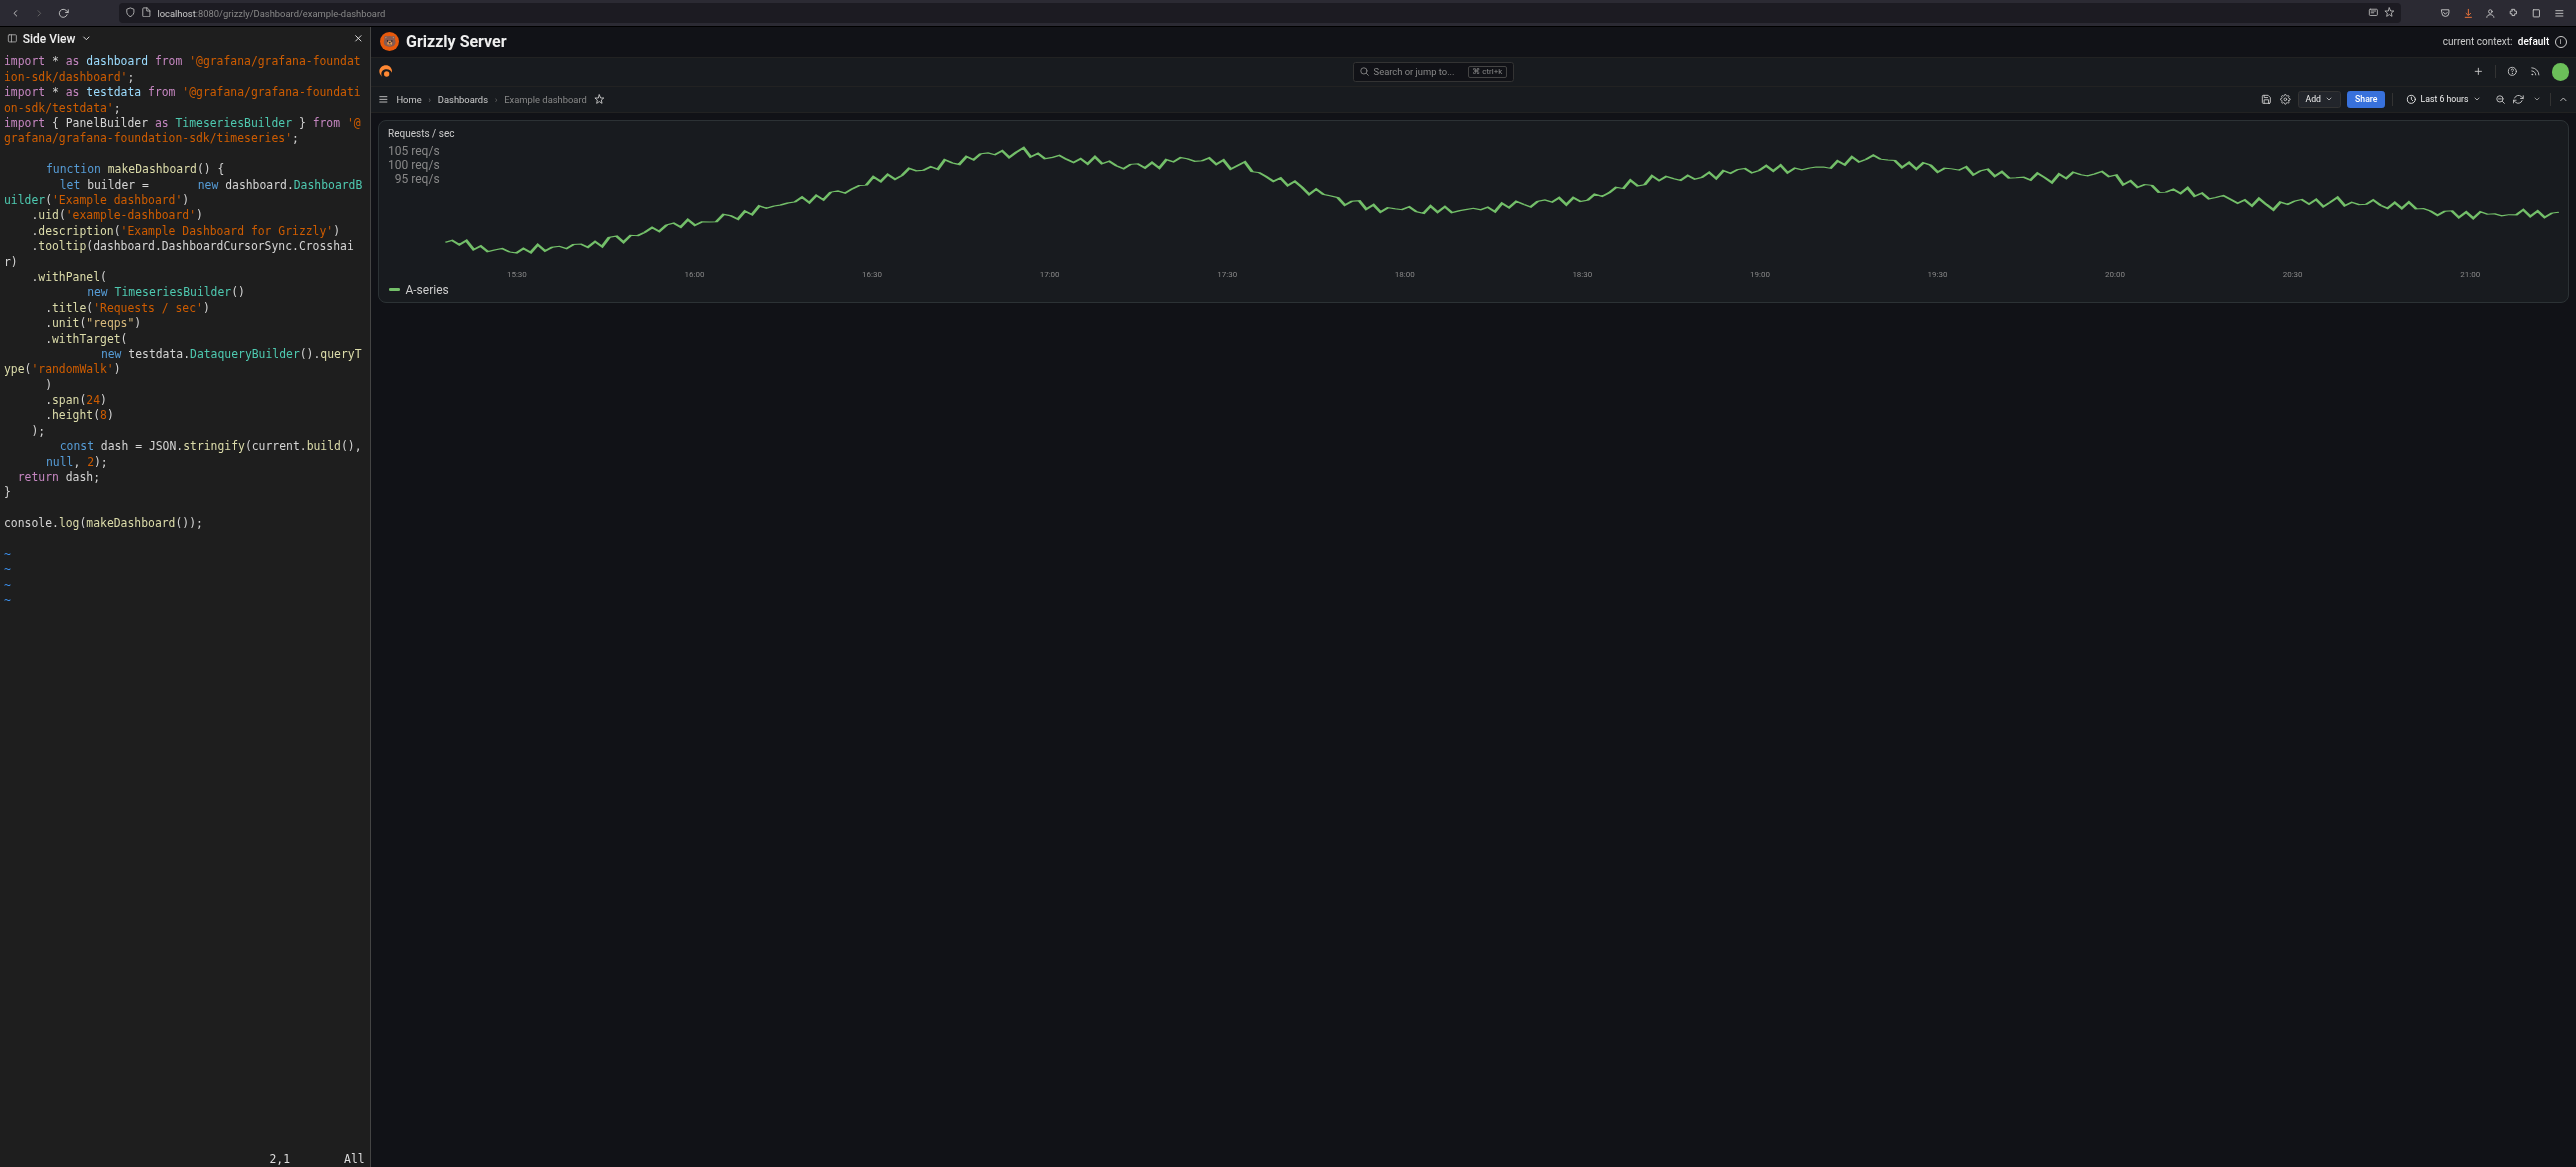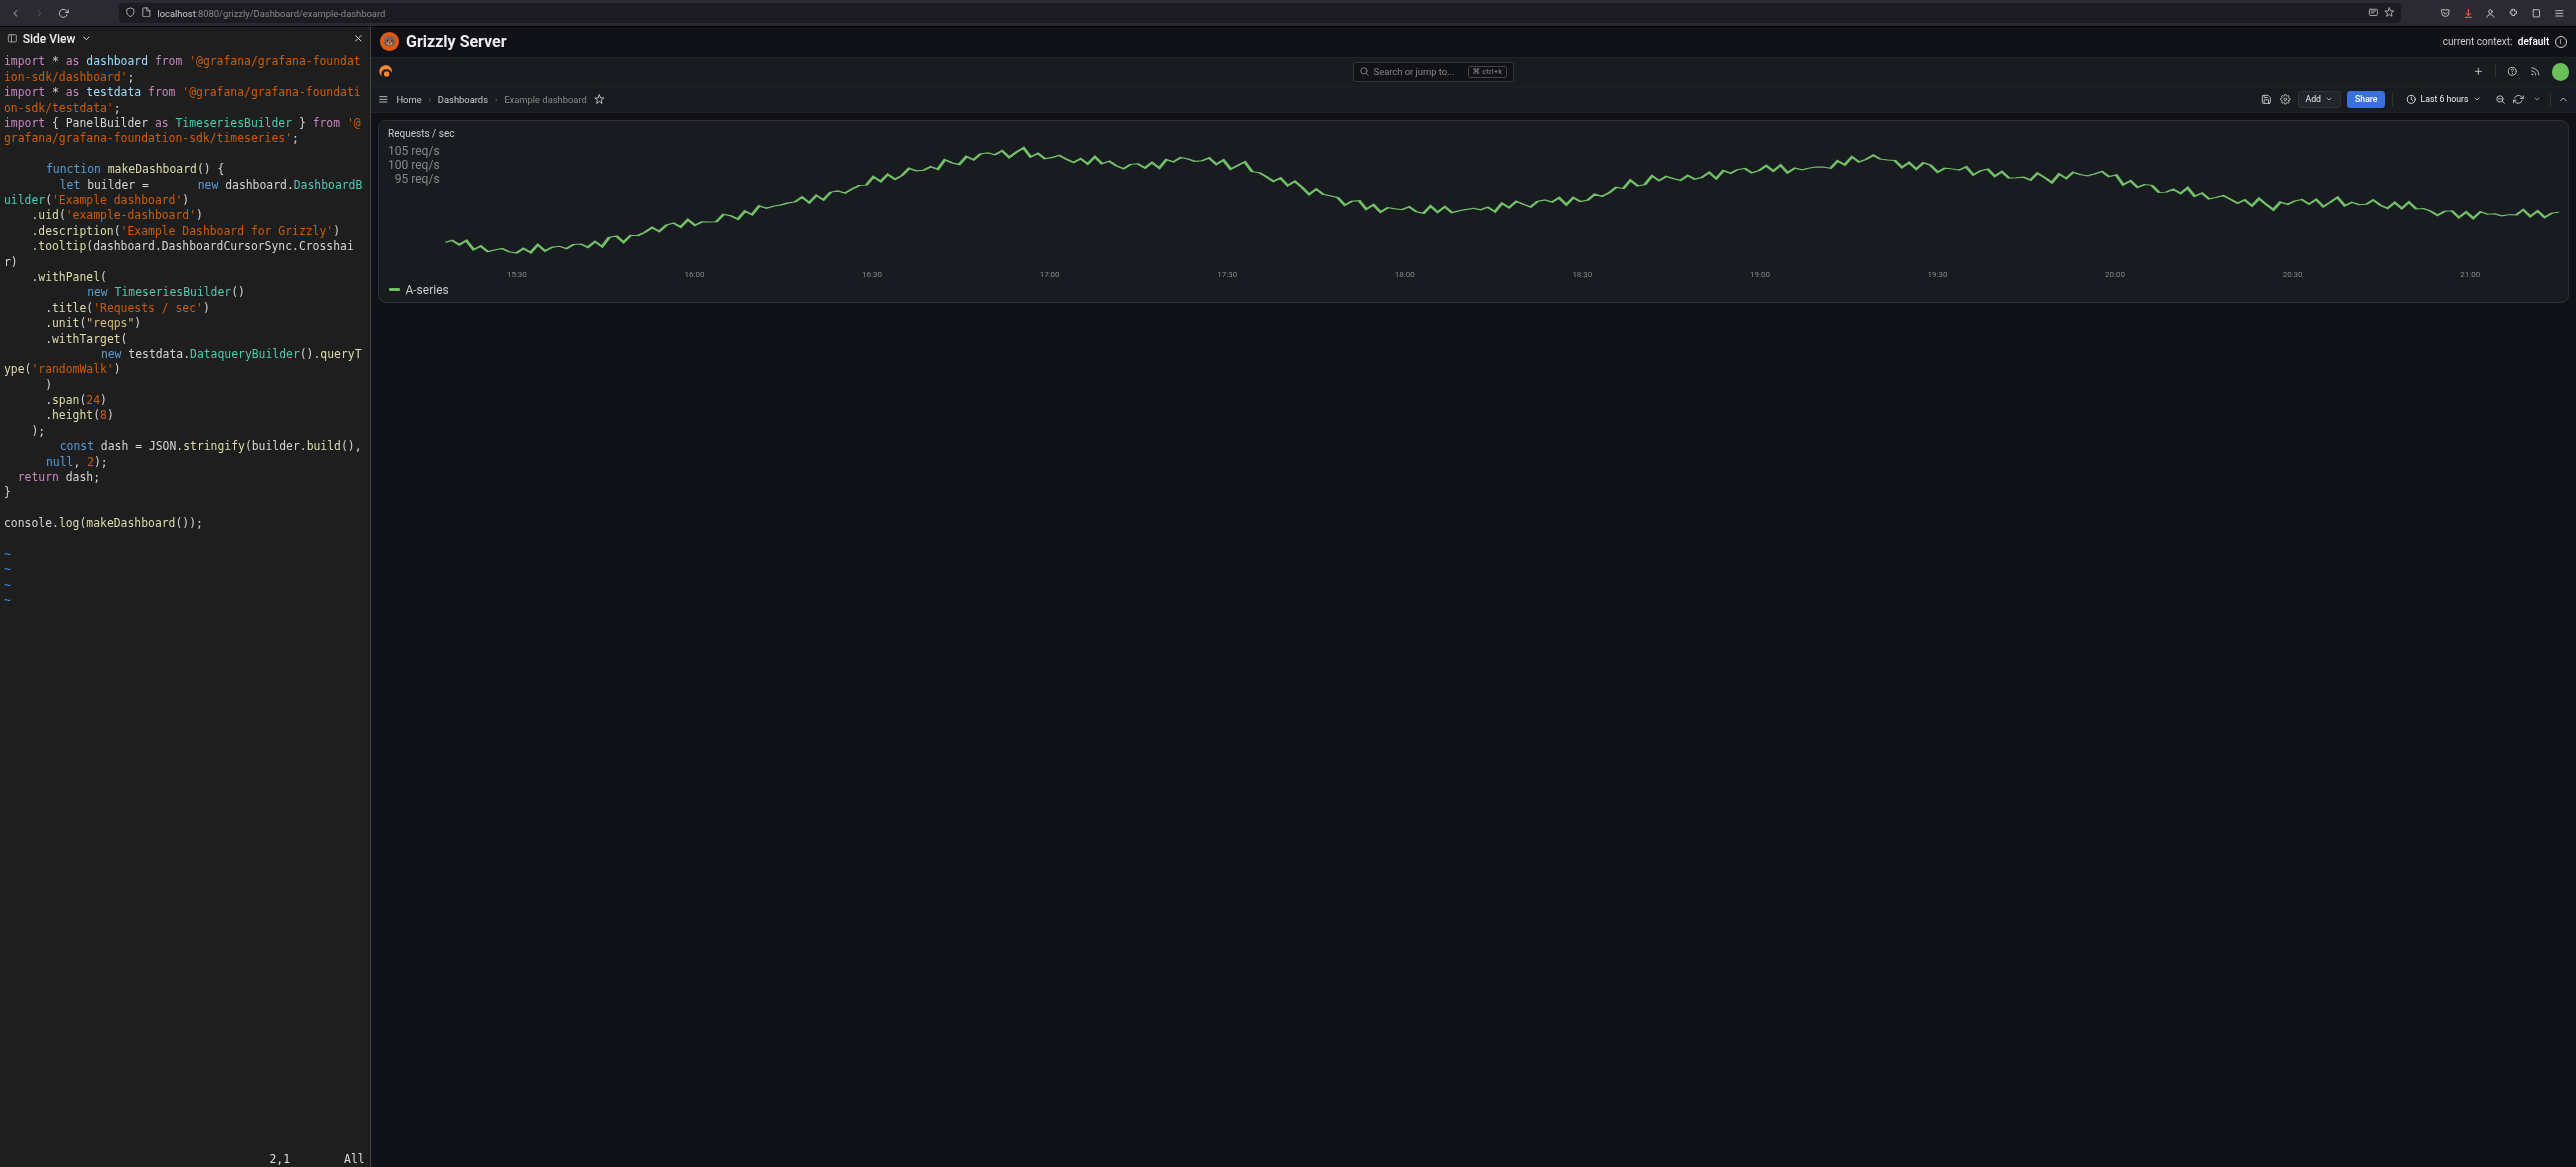--- a/index.html
+++ b/index.html
@@ -285,21 +285,21 @@
 <span>    .</span><span class="tok-fn">withPanel</span><span>(</span>
 <span>      </span><span class="tok-blue">new</span><span> </span><span class="tok-id2">TimeseriesBuilder</span><span>()</span>
 <span>      .</span><span class="tok-fn">title</span><span>(</span><span class="tok-str">'Requests / sec'</span><span>)</span>
 <span>      .</span><span class="tok-fn">unit</span><span>(</span><span class="tok-strY">"reqps"</span><span>)</span>
 <span>      .</span><span class="tok-fn">withTarget</span><span>(</span>
 <span>        </span><span class="tok-blue">new</span><span> testdata.</span><span class="tok-id2">DataqueryBuilder</span><span>().</span><span class="tok-fn">queryType</span><span>(</span><span class="tok-str">'randomWalk'</span><span>)</span>
 <span>      )</span>
 <span>      .</span><span class="tok-fn">span</span><span>(</span><span class="tok-num">24</span><span>)</span>
 <span>      .</span><span class="tok-fn">height</span><span>(</span><span class="tok-num">8</span><span>)</span>
 <span>    );</span>
-<span>  </span><span class="tok-blue">const</span><span> dash = JSON.</span><span class="tok-fn">stringify</span><span>(builder.</span><span class="tok-fn">build</span><span>(), </span><span class="tok-blue">null</span><span>, </span><span class="tok-num">2</span><span>);</span>
+<span>  </span><span class="tok-blue">const</span><span> dash = JSON.</span><span class="tok-fn">stringify</span><span>(current.</span><span class="tok-fn">build</span><span>(), </span><span class="tok-blue">null</span><span>, </span><span class="tok-num">2</span><span>);</span>
 <span>  </span><span class="tok-kw">return</span><span> dash;</span>
 <span>}</span>
 
 <span>console.</span><span class="tok-fn">log</span><span>(</span><span class="tok-fn">makeDashboard</span><span>());</span>
 
 <span class="vim-tilde">~</span>
 <span class="vim-tilde">~</span>
 <span class="vim-tilde">~</span>
 <span class="vim-tilde">~</span></div>
 

